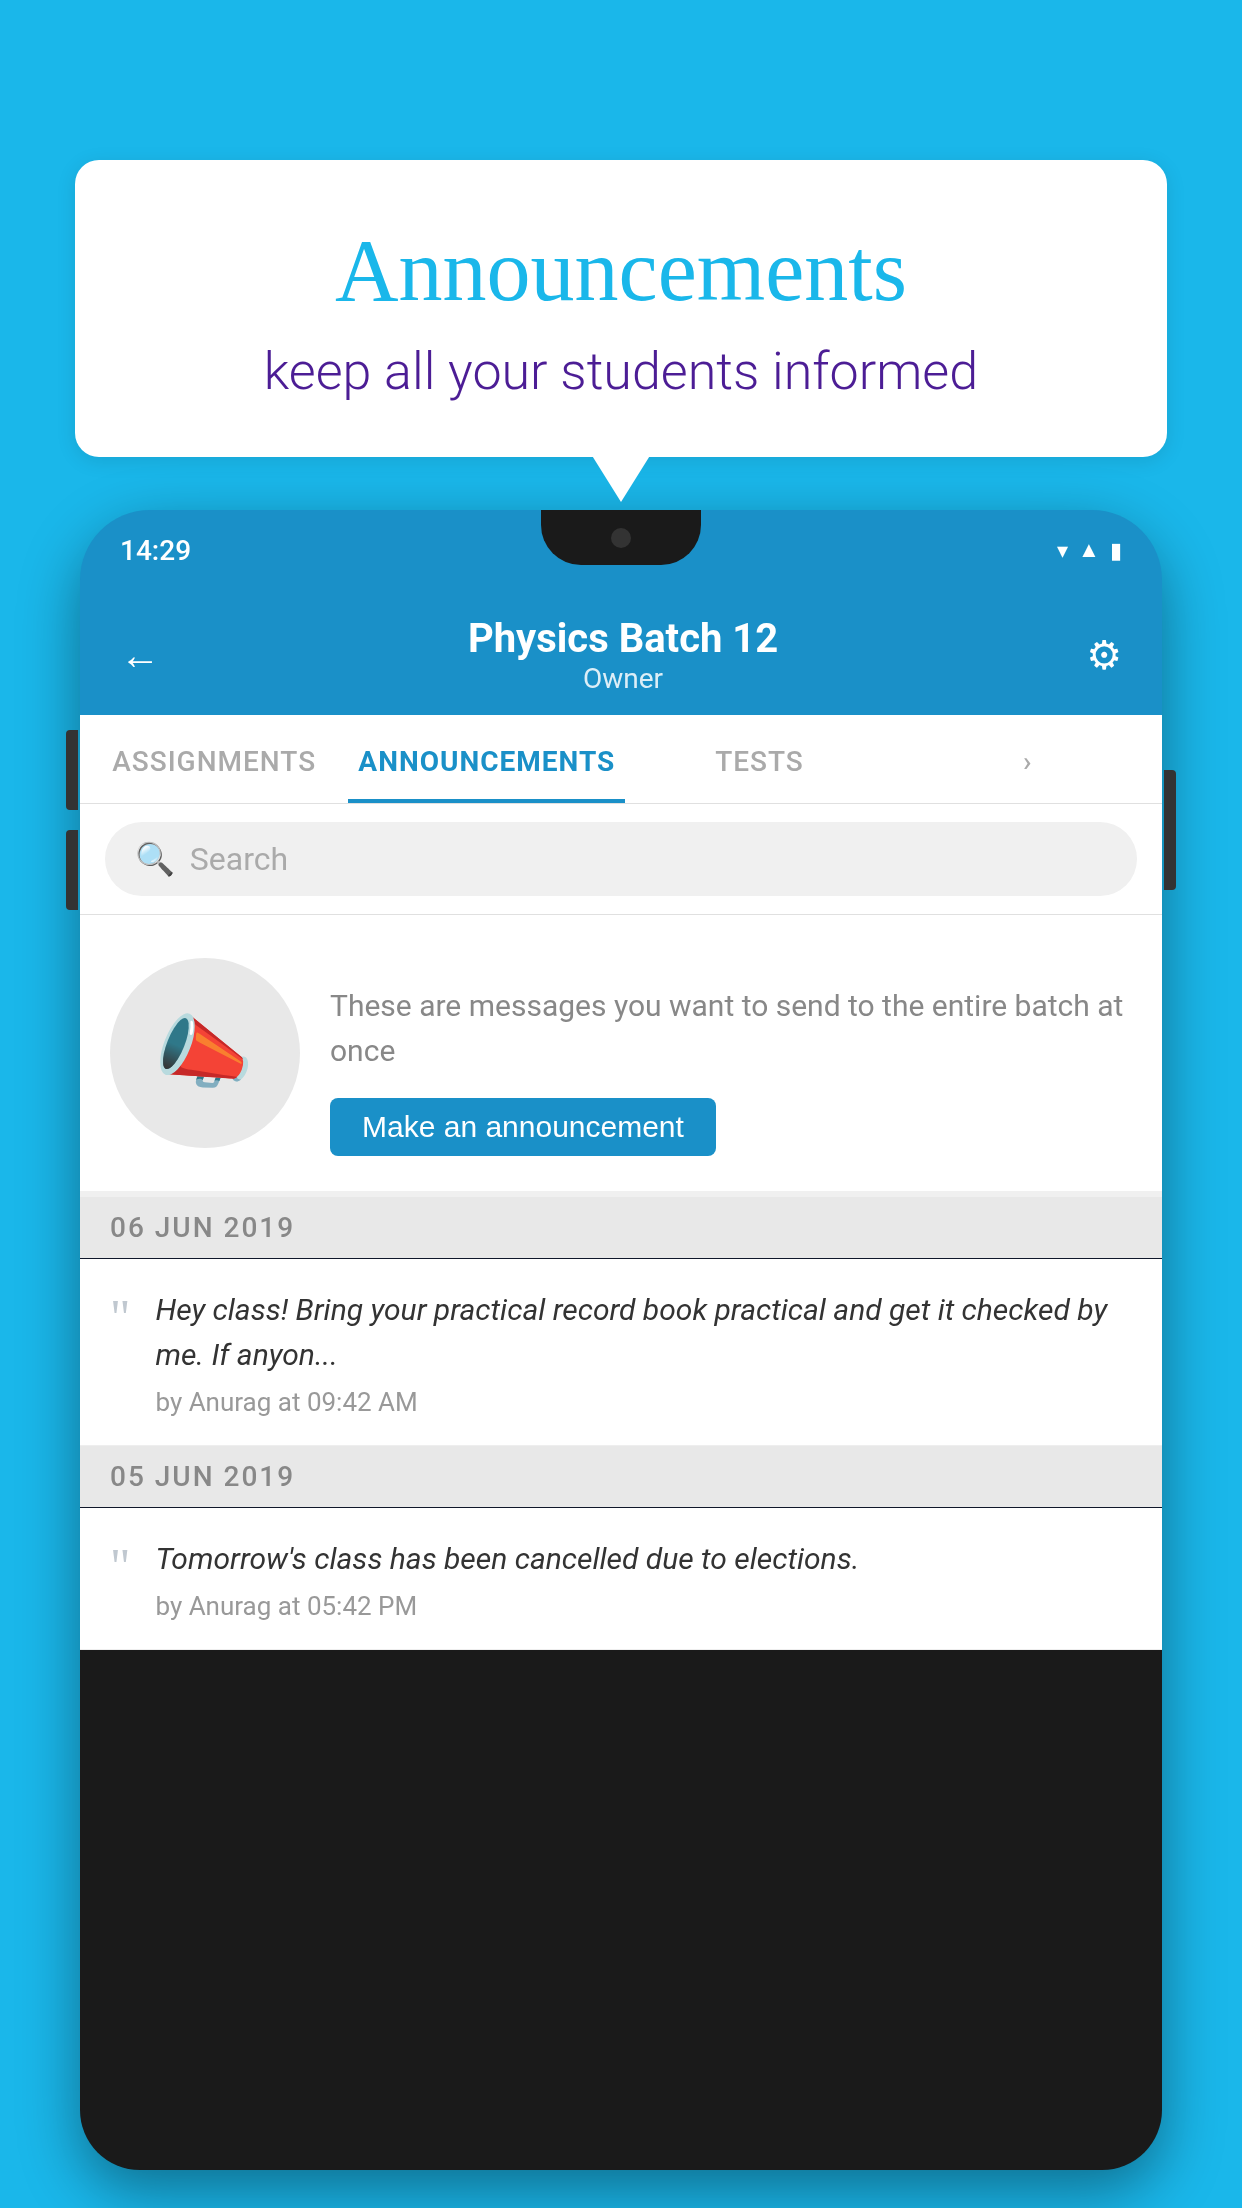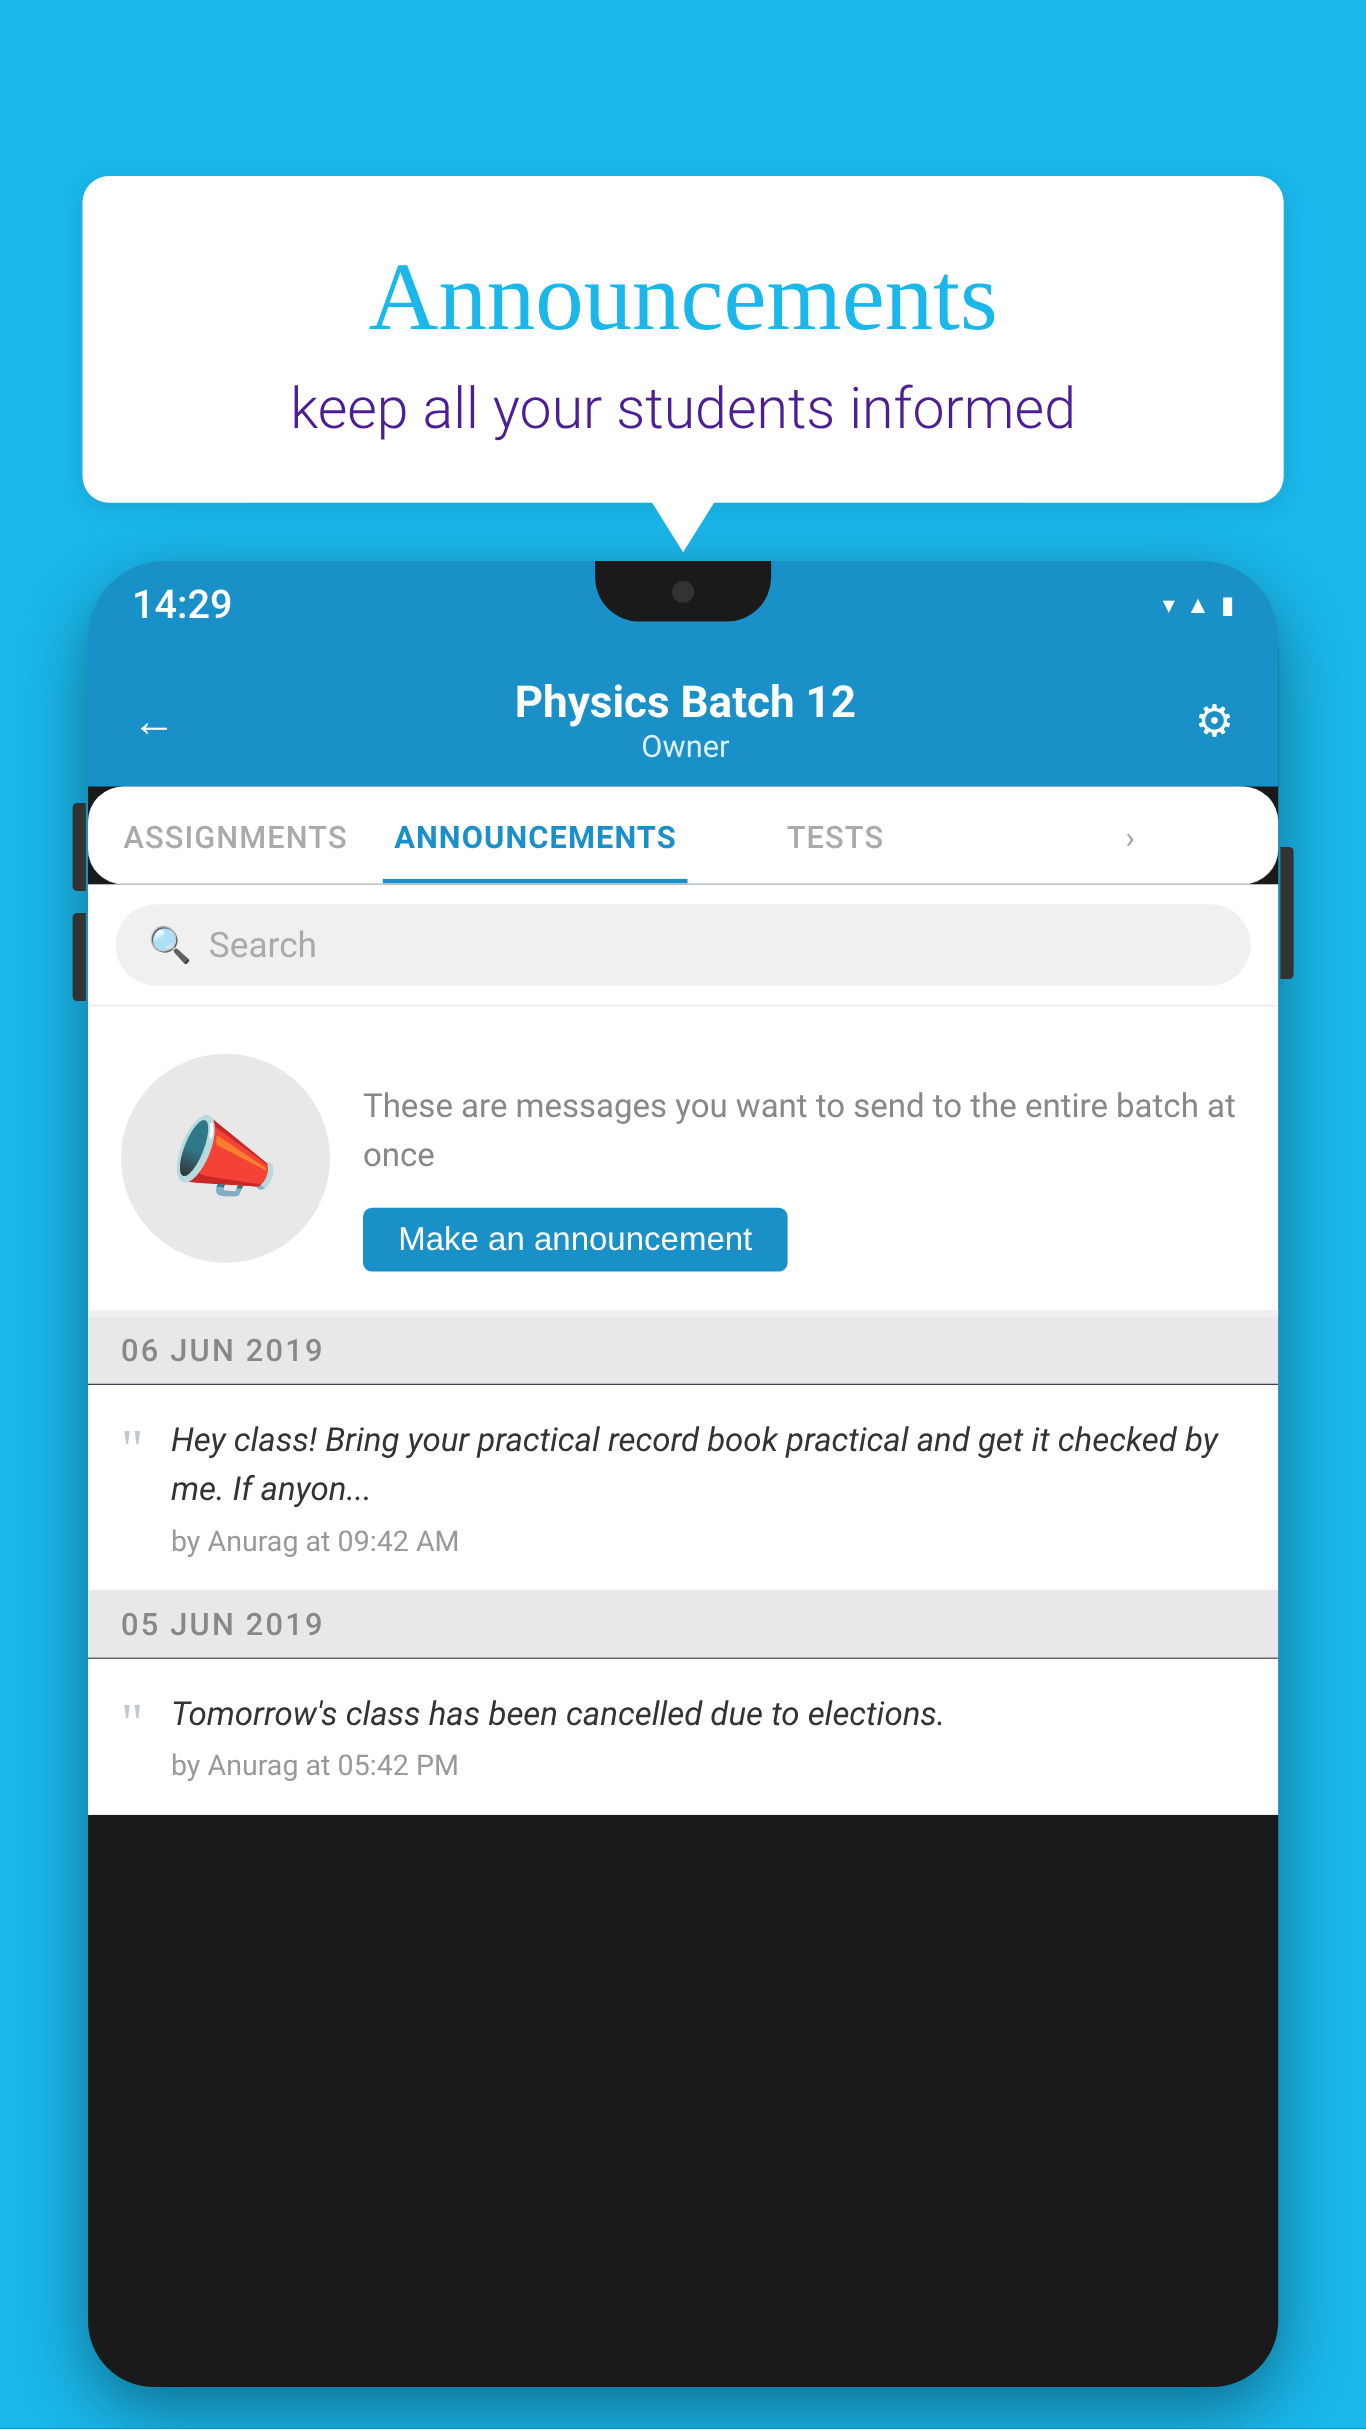--- a/index.html
+++ b/index.html
@@ -106,21 +106,21 @@
 
     .camera-dot {
       width: 20px;
       height: 20px;
       background: #333;
       border-radius: 50%;
     }
 
     .status-time {
       color: white;
-      font-size: 36px;
+      font-size: 28px;
       font-weight: 500;
     }
 
     .status-icons {
       display: flex;
       gap: 10px;
       align-items: center;
     }
 
     .status-icons span {
@@ -160,21 +160,20 @@
     .header-gear {
       color: white;
       font-size: 40px;
     }
 
     
     .tabs-bar {
       background: white;
       display: flex;
       border-bottom: 1px solid #e0e0e0;
-      border-radius: 32px;
     }
 
     .tab-item {
       flex: 1;
       text-align: center;
       padding: 30px 10px 25px;
       font-size: 28px;
       font-weight: 500;
       color: #aaa;
       position: relative;

